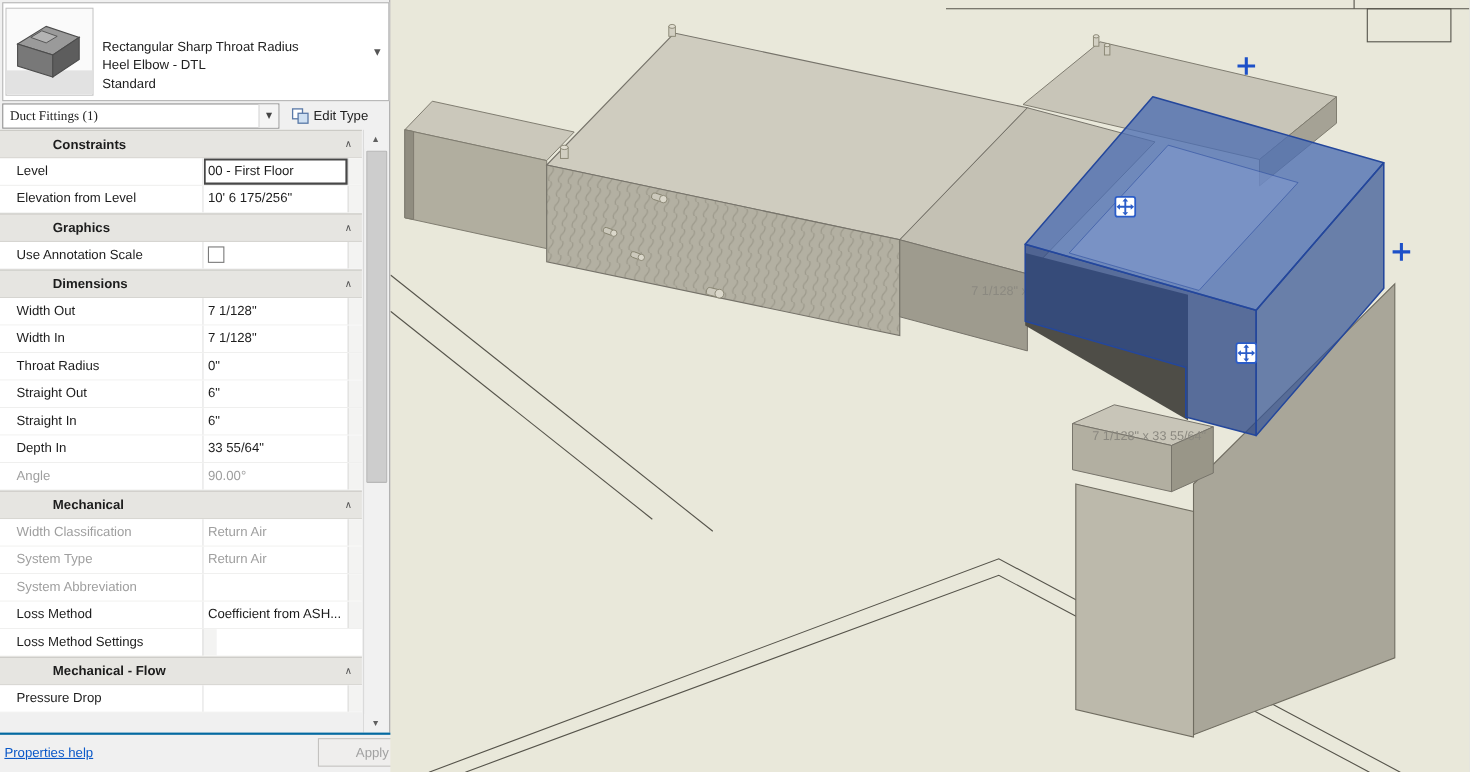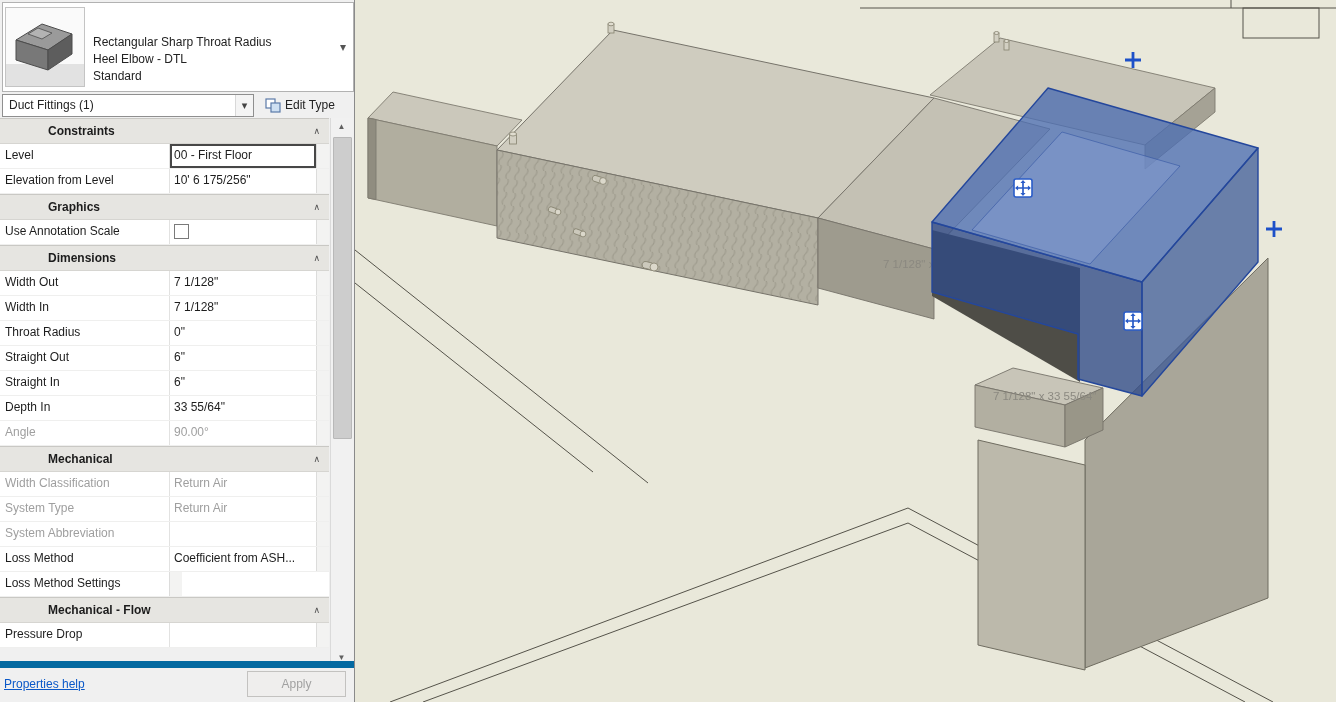--- a/index.html
+++ b/index.html
@@ -7,45 +7,45 @@
 
   
   #left-panel{position:absolute;left:0;top:0;width:354px;height:702px;background:#f0f0f0;border-right:1px solid #8a8a8a;}
 
   .type-selector{position:absolute;left:2px;top:2px;width:350px;height:88px;background:#ffffff;border:1px solid #b2b2b2;display:flex;align-items:center;}
   .thumb{width:78px;height:78px;margin-left:2px;border:1px solid #c4c4c4;background:#fbfbfb;flex:0 0 auto;}
   .type-name{flex:1;padding-left:8px;font-size:12px;color:#222;line-height:17px;margin-top:24px;}
   .type-arrow{width:20px;color:#555;font-size:12px;text-align:center;flex:0 0 auto;}
 
   .filter-row{position:absolute;left:0;top:92px;width:354px;height:26px;display:flex;align-items:center;}
-  .combo{margin-left:2px;width:250px;height:21px;background:#fff;border:1px solid #8f8f8f;display:flex;align-items:center;font-size:12px;color:#222;}
+  .combo{margin-left:2px;width:250px;height:21px;background:#fff;border:1px solid #8f8f8f;display:flex;align-items:center;font-size:12px;color:#222;font-family:Liberation Serif, serif;}
   .combo .combo-text{flex:1;padding-left:6px;white-space:nowrap;overflow:hidden;}
   .combo .combo-arrow{width:17px;text-align:center;color:#444;border-left:1px solid #d8d8d8;background:#f4f4f4;height:100%;line-height:20px;font-size:11px;}
   .edit-type{margin-left:7px;display:flex;align-items:center;gap:4px;font-size:12px;color:#222;cursor:default;background:transparent;border:none;padding:2px 4px;font-family:"Liberation Sans",sans-serif;}
 
   .grid{position:absolute;left:0;top:118px;width:329px;background:#fff;}
   .psection{height:24px;background:#e6e5e1;border-top:1px solid #c9c8c4;border-bottom:1px solid #d6d5d1;display:flex;align-items:center;font-size:12px;font-weight:bold;color:#1c1c1c;padding-left:44px;}
   .psection .ptitle{flex:1;padding-left:4px;}
   .psection .chev{flex:0 0 auto;margin-right:9px;font-size:9px;color:#555;font-weight:normal;}
   .prow{height:24px;display:flex;border-bottom:1px solid #efefee;background:#fff;}
-  .plabel{width:169px;flex:0 0 auto;font-size:12px;color:#1d1d1d;line-height:23px;padding-left:5px;box-sizing:border-box;white-space:nowrap;overflow:hidden;}
+  .plabel{width:184px;flex:0 0 auto;font-size:12px;color:#1d1d1d;line-height:23px;padding-left:15px;box-sizing:border-box;white-space:nowrap;overflow:hidden;}
   .pvalue{flex:1;font-size:12px;color:#1d1d1d;line-height:23px;padding-left:4px;border-left:1px solid #e2e2e1;box-sizing:border-box;white-space:nowrap;overflow:hidden;position:relative;}
   .pvalue.focused{box-shadow:inset 0 0 0 2px #474747;}
   .pmini{width:12px;flex:0 0 auto;background:#f3f3f2;border-left:1px solid #dcdcdb;}
   .prow.disabled .plabel,.prow.disabled .pvalue{color:#9f9f9f;}
   .checkbox{width:13px;height:13px;border:1px solid #7a7a7a;background:#fff;margin-top:4px;}
   .edit-btn{display:block;width:150px;height:19px;margin-top:2px;background:#e8e7e6;border:1px solid #acabaa;font-size:12px;color:#222;font-family:"Liberation Sans",sans-serif;line-height:16px;}
 
   .vscrollbar{position:absolute;right:1px;top:118px;bottom:36px;width:22px;background:#f1f1f1;border-left:1px solid #dadada;}
   .sb-btn{position:absolute;left:0;width:21px;height:17px;background:#f1f1f1;color:#606060;font-size:8px;text-align:center;line-height:17px;}
   .sb-up{top:0;}
   .sb-down{bottom:0;}
   .sb-thumb{position:absolute;left:2px;top:19px;width:17px;height:300px;background:#cdcdcd;border:1px solid #b8b8b8;border-radius:1px;}
 
-  .panel-footer{position:absolute;left:0;bottom:0;width:354px;height:34px;background:#f0f0f0;border-top:7px solid #0369a1;}
+  .panel-footer{position:absolute;left:0;bottom:0;width:354px;height:34px;background:#f0f0f0;border-top:2px solid #0369a1;padding-left:42px;}
   .help-link{position:absolute;left:4px;top:9px;font-size:12px;color:#0a58c8;text-decoration:underline;}
   .apply-btn{position:absolute;right:8px;top:3px;width:99px;height:26px;background:#efeeed;border:1px solid #c3c2c0;color:#a1a1a1;font-size:12px;font-family:"Liberation Sans",sans-serif;}
 
   
   #viewport{position:absolute;left:355px;top:0;width:981px;height:702px;background:#e9e8da;}
   #viewport svg{display:block;}
   svg text{font-family:"Liberation Sans",sans-serif;}
   .dim-label{fill:#8b8980;font-size:11.5px;}
 </style>
 </head>

